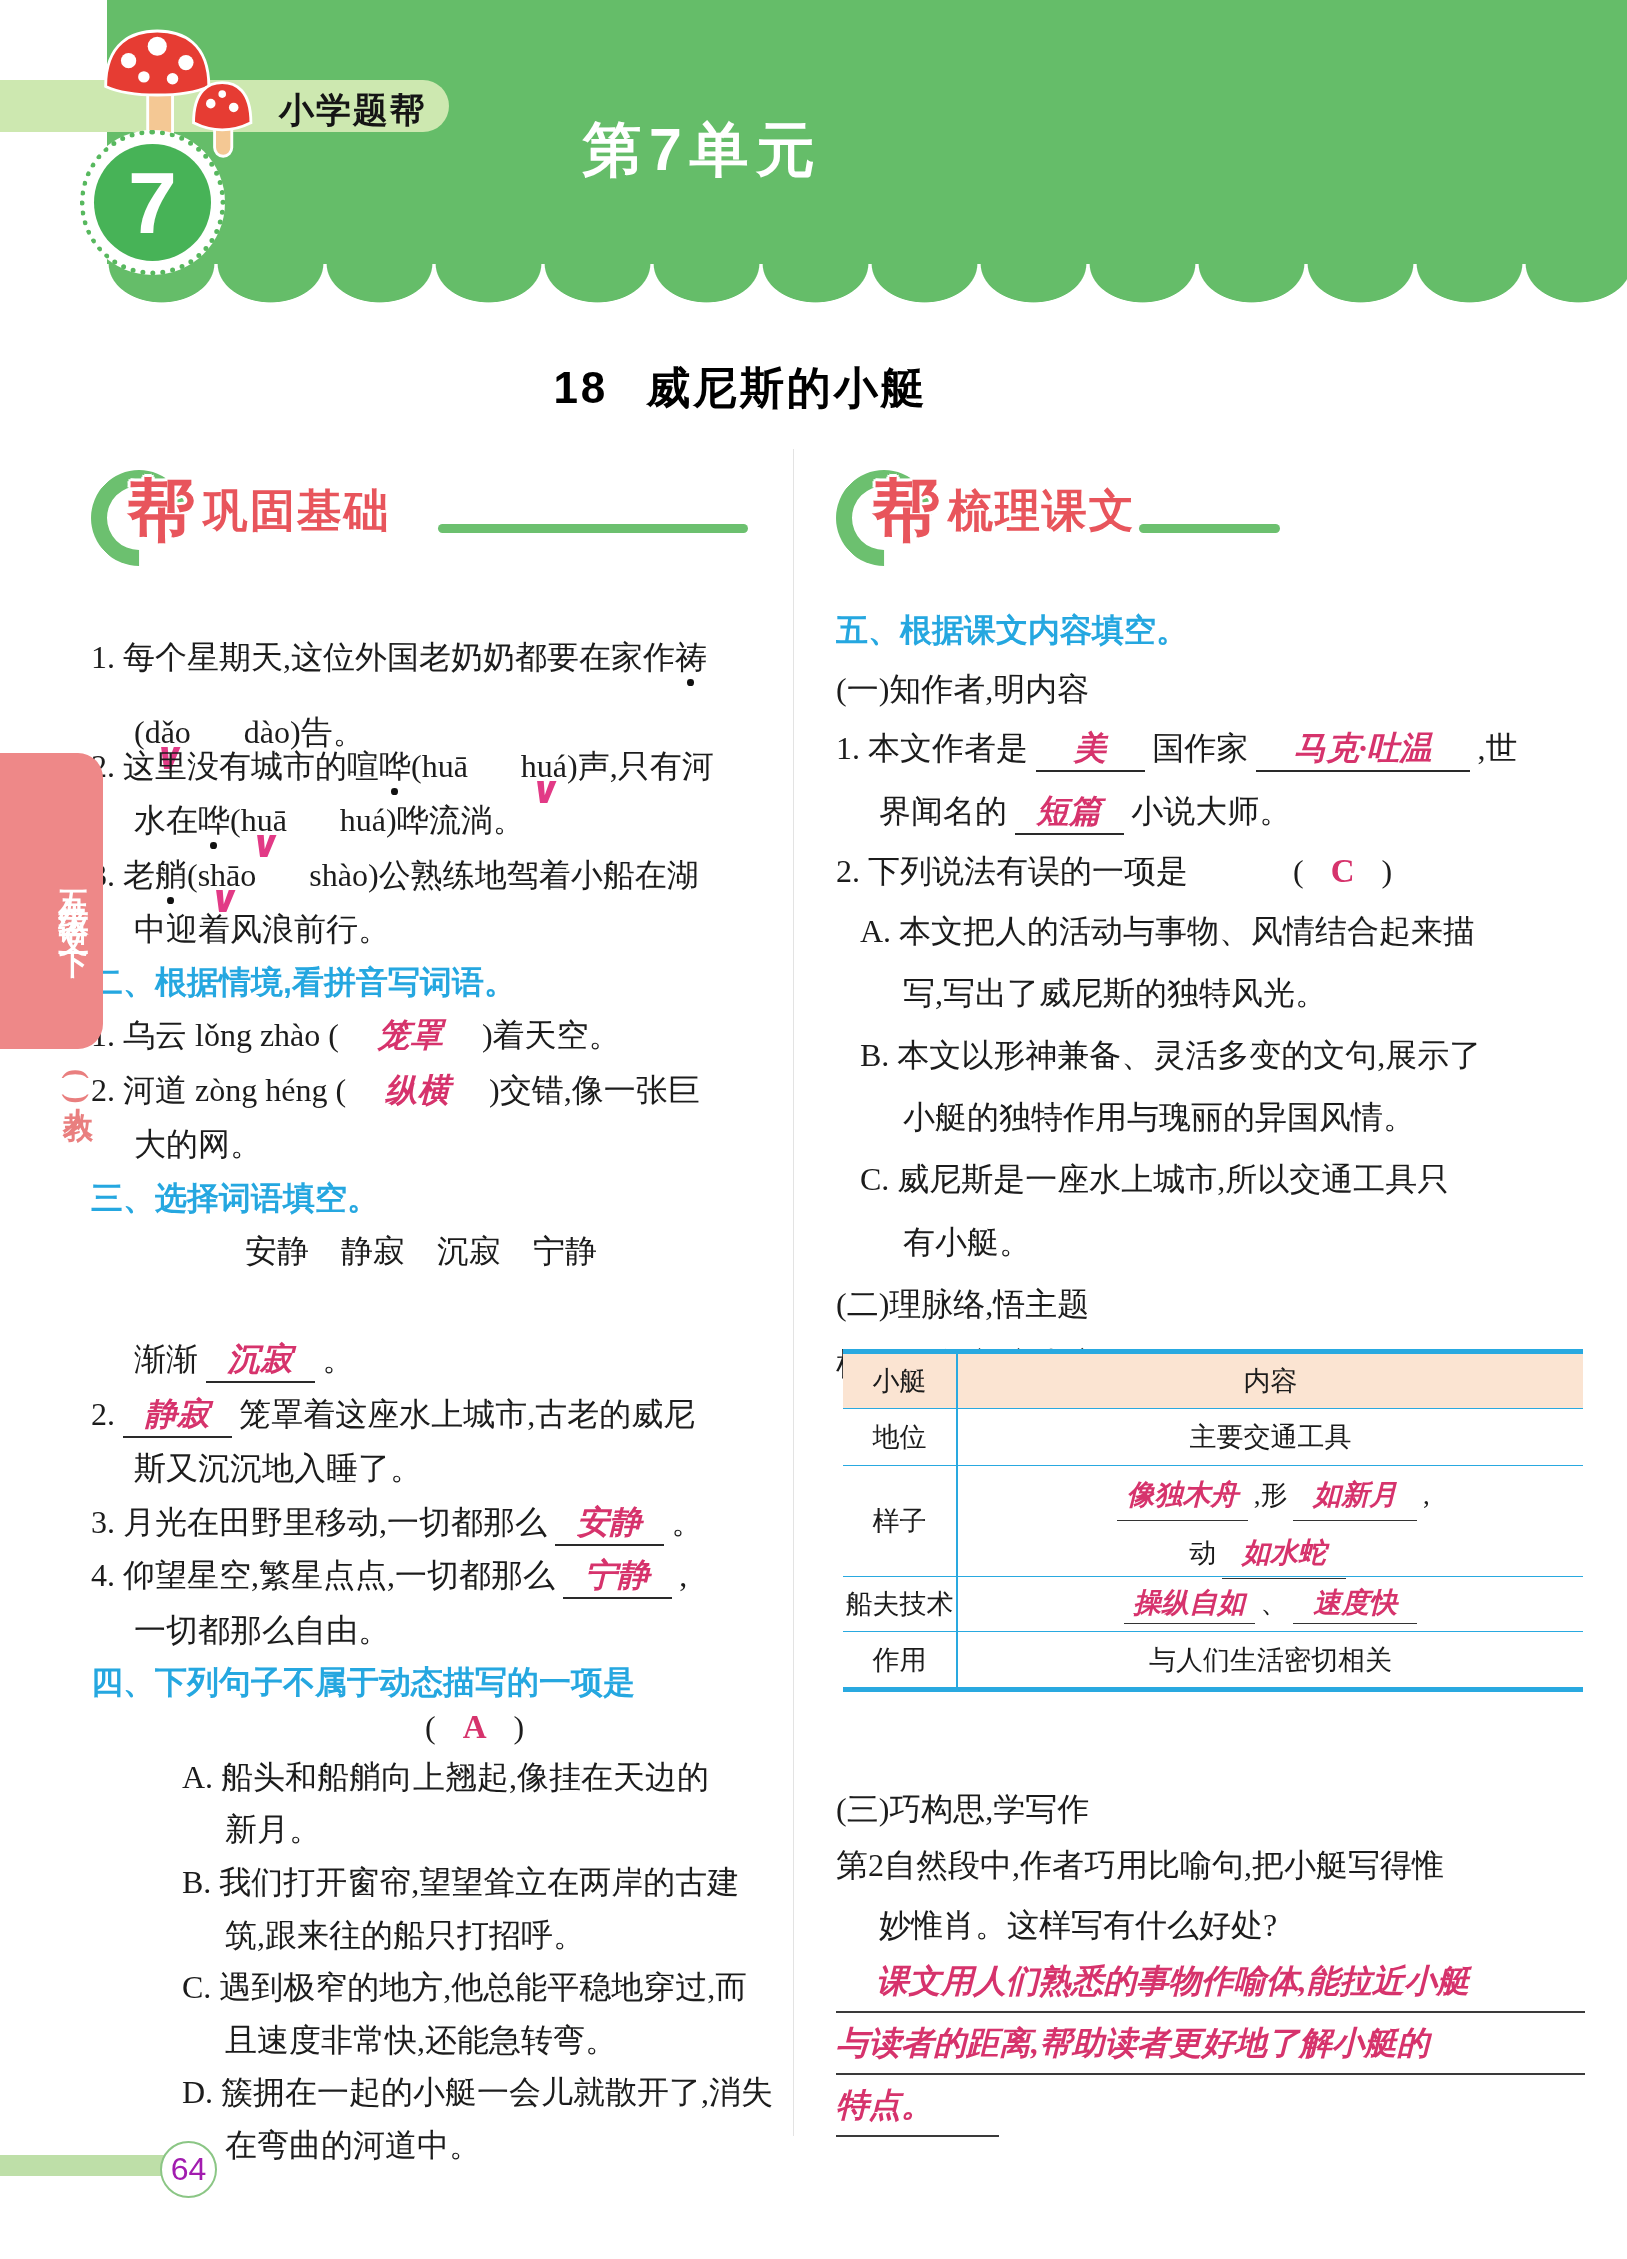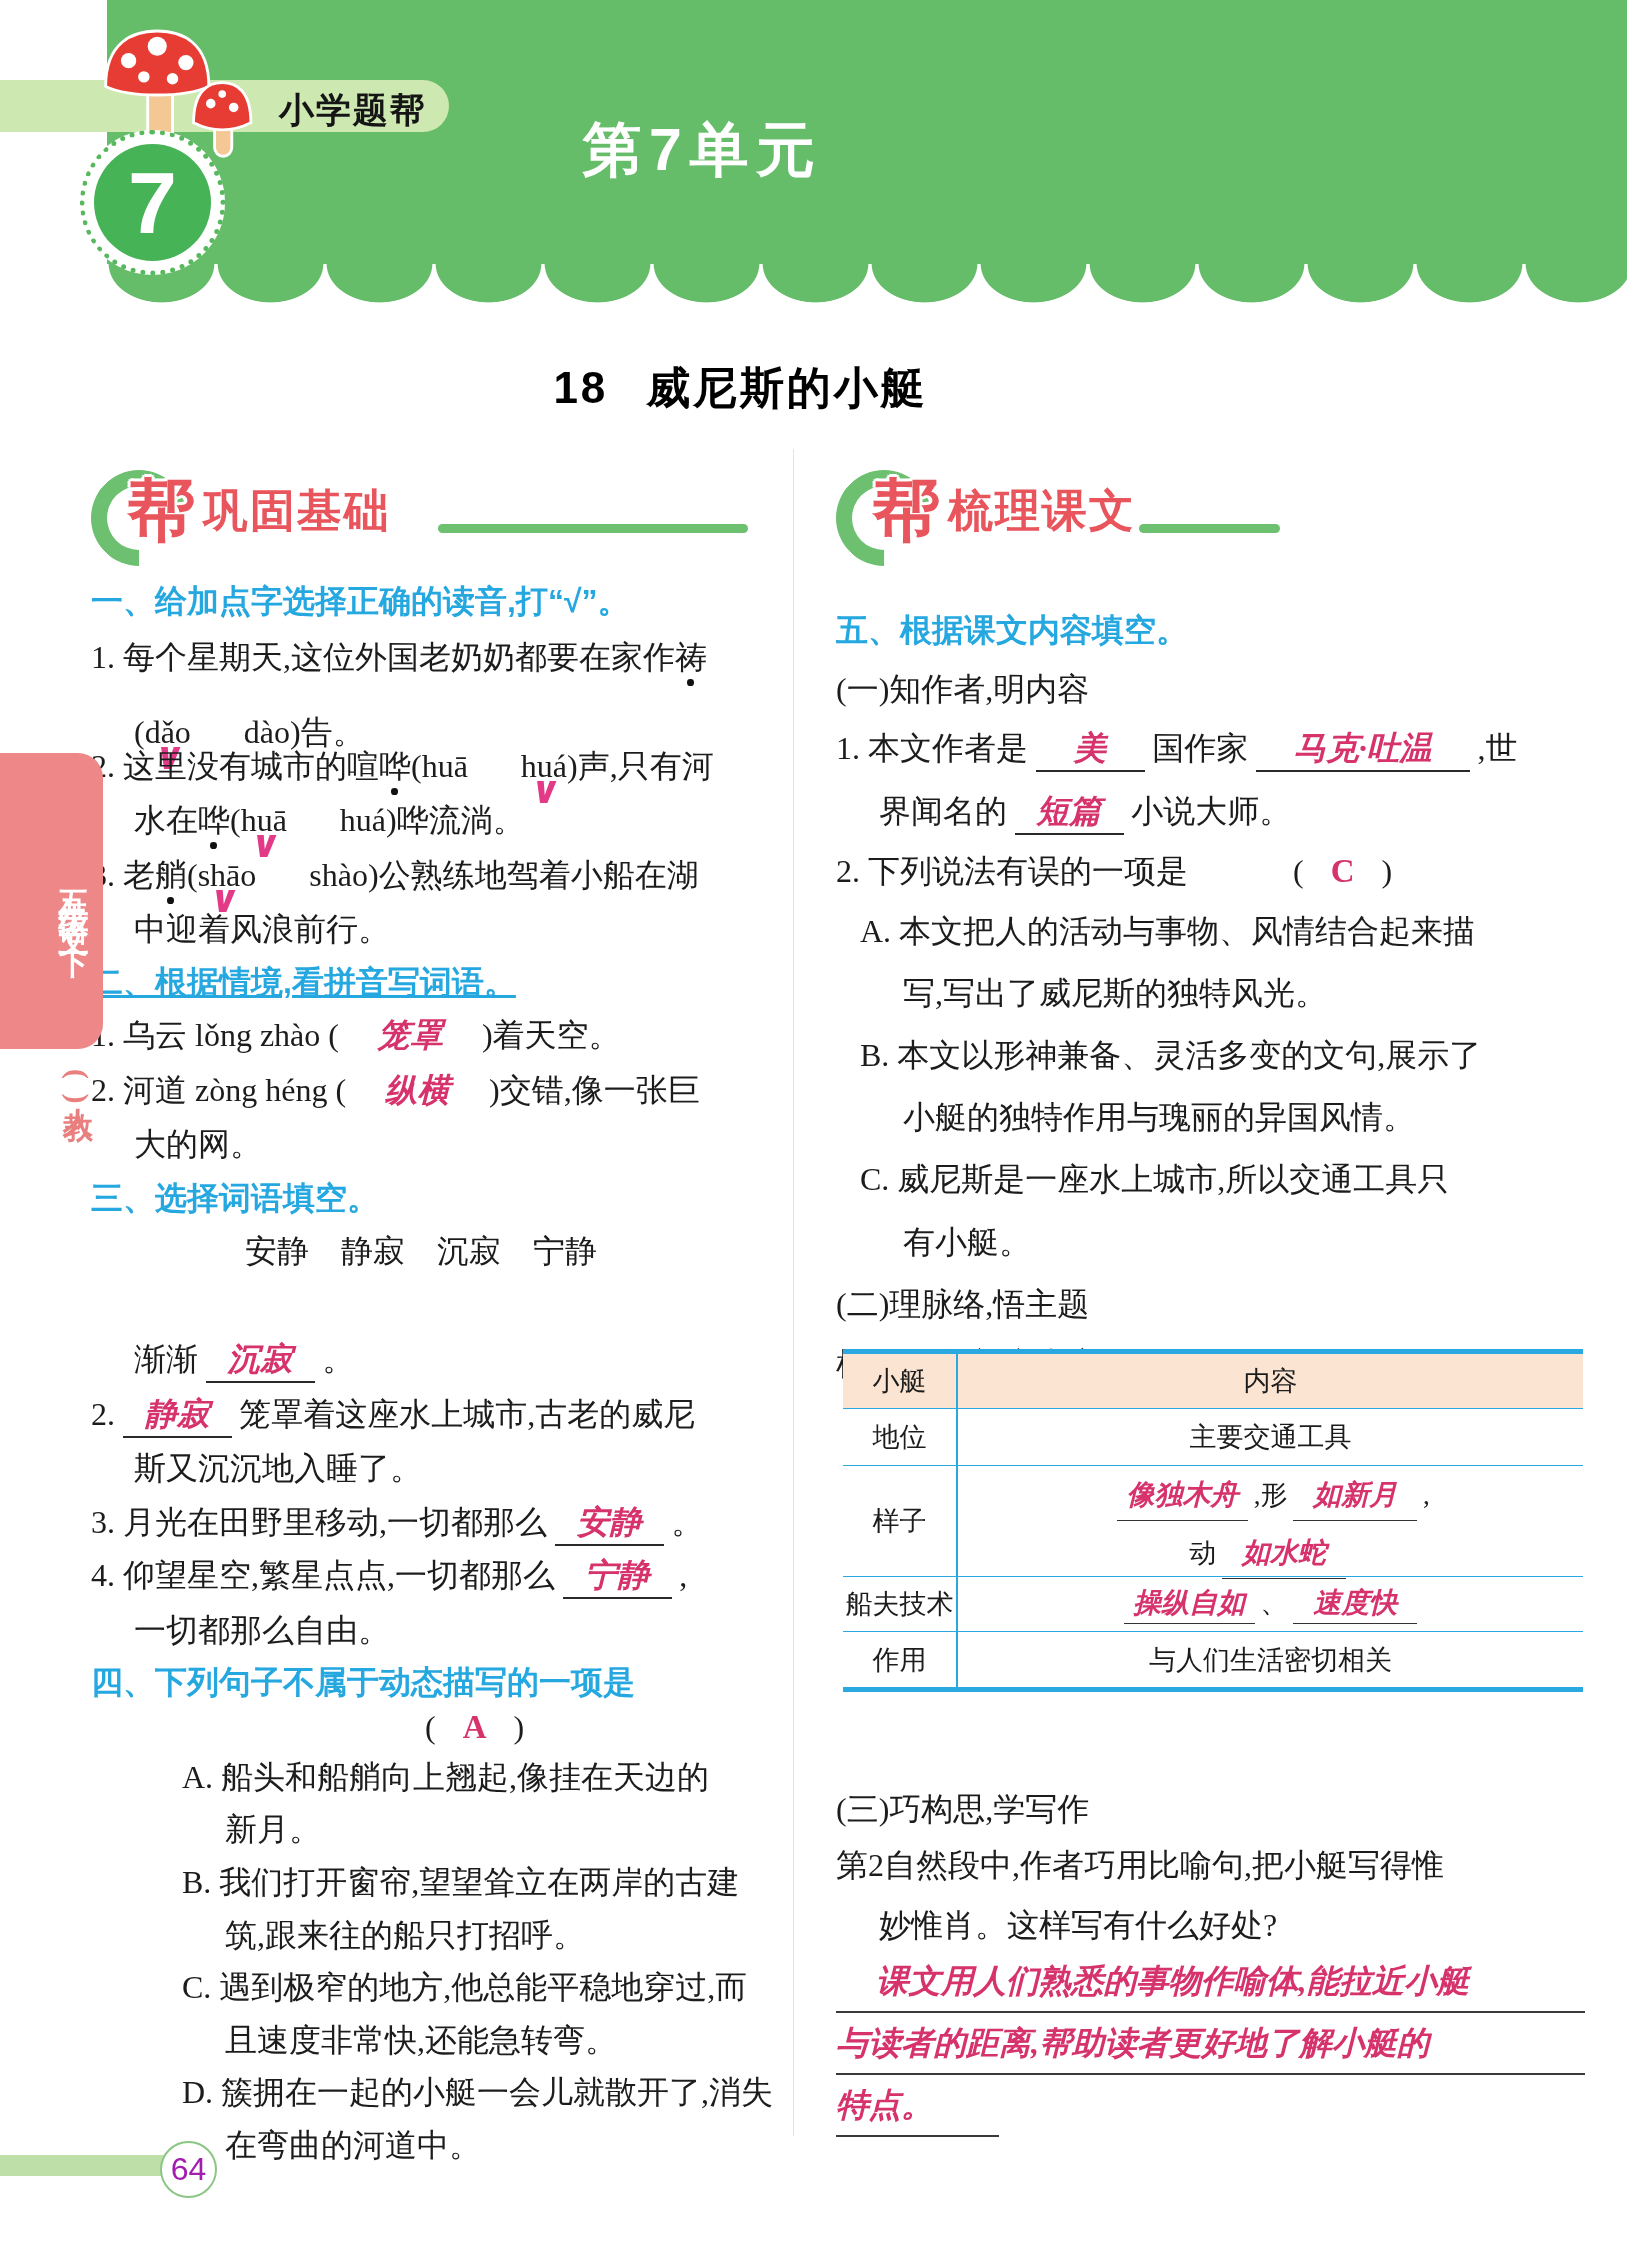--- a/index.html
+++ b/index.html
@@ -126,42 +126,41 @@
 
   <div class="badge" style="left:836px; top:470px;">
     <div class="ring"></div>
     <div class="bang">帮</div>
   </div>
   <div class="sec-title" style="left:948px; top:481px;">梳理课文</div>
   <div class="sec-line" style="left:1139px; top:524px; width:141px;"></div>
 
   <div class="divider-v"></div>
 
-  <div class="line hblue" style="left:91px; top:581px;">一、给加点字选择正确的读音,打“√”。</div>
 
   <div class="line" style="left:91px; top:637px;">
     <span>1. 每个星期天,这位外国老奶奶都要在家作</span><span class="dotu">祷</span>
   </div>
   <div class="line" style="left:134px; top:712px;">
     <span>(</span><span class="pin"><span>dǎo</span><span class="chk">∨</span></span><span class="gap55"></span><span>dào)告。</span>
   </div>
 
   <div class="line" style="left:91px; top:746px;">
     <span>2. 这里没有城市的喧</span><span class="dotu">哗</span><span>(huā</span><span class="gap55"></span><span class="pin"><span>huá</span><span class="chk">∨</span></span><span>)声,只有河</span>
   </div>
   <div class="line" style="left:134px; top:800px;">
     <span>水在</span><span class="dotu">哗</span><span>(</span><span class="pin"><span>huā</span><span class="chk">∨</span></span><span class="gap55"></span><span>huá)哗流淌。</span>
   </div>
 
   <div class="line" style="left:91px; top:855px;">
     <span>3. 老</span><span class="dotu">艄</span><span>(</span><span class="pin"><span>shāo</span><span class="chk">∨</span></span><span class="gap55"></span><span>shào)公熟练地驾着小船在湖</span>
   </div>
   <div class="line" style="left:134px; top:909px;">中迎着风浪前行。</div>
 
-  <div class="line hblue" style="left:91px; top:962px;text-decoration:underline;">二、根据情境,看拼音写词语。</div>
+  <div class="line hblue" style="left:91px; top:962px;">二、根据情境,看拼音写词语。</div>
   <div class="line" style="left:91px; top:1015px;">
     <span>1. 乌云 lǒng zhào (</span><span class="pans"><span class="ans">笼罩</span></span><span>)着天空。</span>
   </div>
   <div class="line" style="left:91px; top:1070px;">
     <span>2. 河道 zòng héng (</span><span class="pans"><span class="ans">纵横</span></span><span>)交错,像一张巨</span>
   </div>
   <div class="line" style="left:134px; top:1124px;">大的网。</div>
 
   <div class="line hblue" style="left:91px; top:1178px;font-family:Liberation Serif, serif;">三、选择词语填空。</div>
   <div class="line center690" style="left:91px; top:1231px;">安静　静寂　沉寂　宁静</div>

